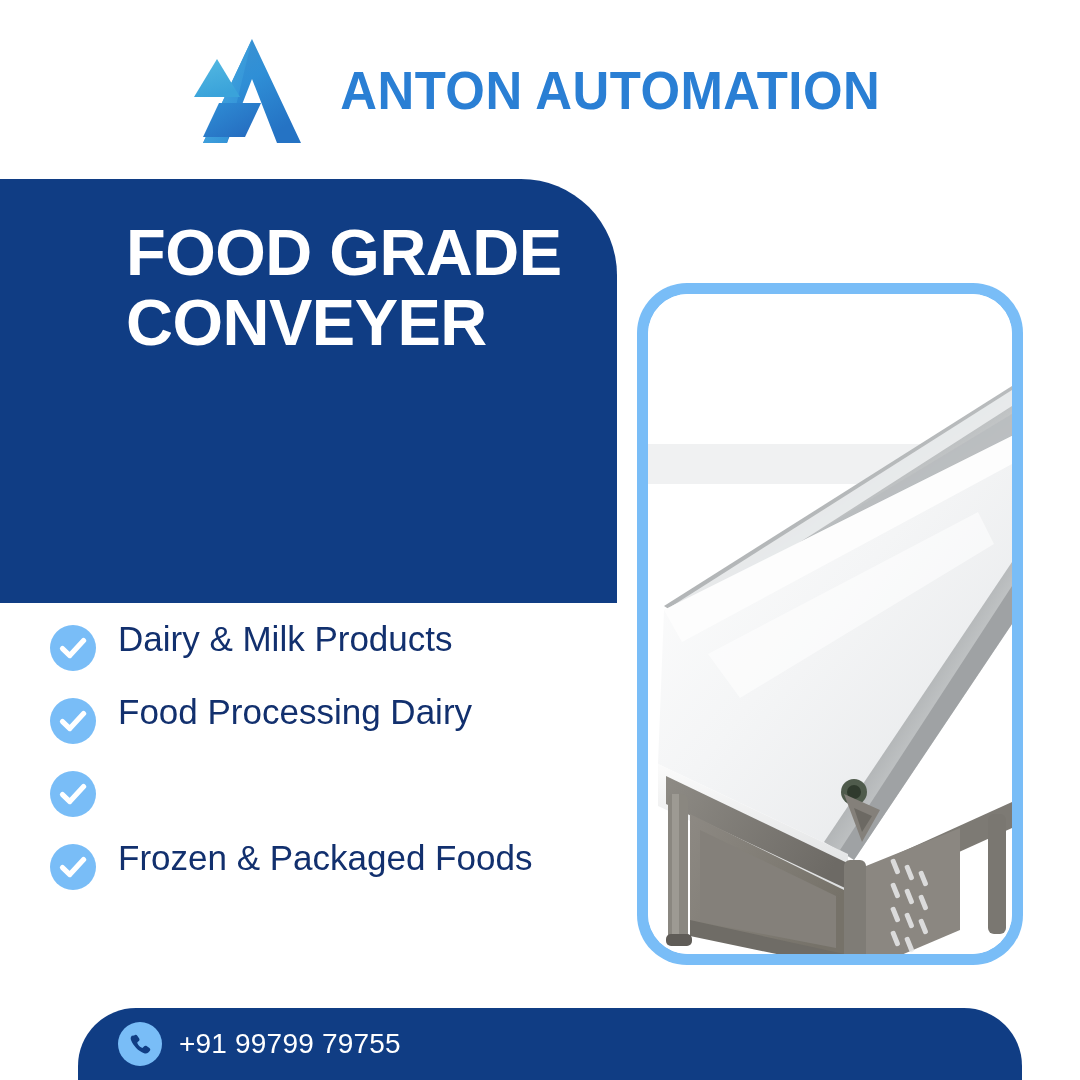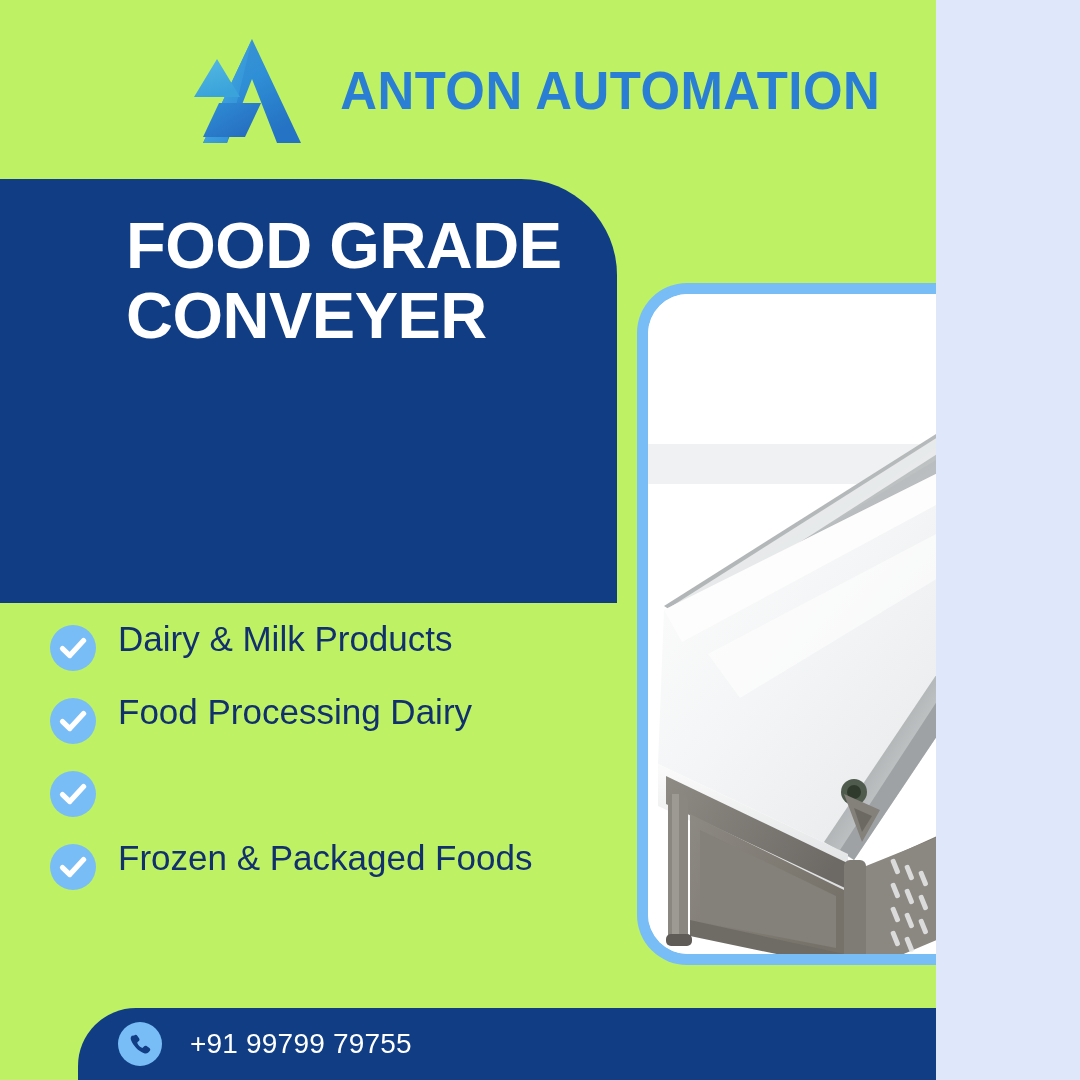--- a/index.html
+++ b/index.html
@@ -9,23 +9,23 @@
   }
   body {
     width: 1080px;
     height: 1080px;
     background: #dfe8fb;
     font-family: "Liberation Sans", sans-serif;
     overflow: hidden;
   }
   #poster {
     position: relative;
-    width: 936px;
+    width: 1080px;
     height: 1080px;
-    background: #bef264;
+    background: #ffffff;
     overflow: hidden;
   }
 
   
   #brand-header {
     position: absolute;
     left: 0;
     top: 0;
     width: 1080px;
     height: 179px;
@@ -76,21 +76,21 @@
     border-top-right-radius: 96px;
     box-sizing: border-box;
     padding: 32px 36px 0 126px;
   }
   #poster-title {
     color: #ffffff;
     font-size: 65px;
     font-weight: 700;
     line-height: 1.08;
     letter-spacing: -0.5px;
-    margin: 0 0 22px 0;
+    margin: 7px 0 22px 0;
     white-space: pre-line;
   }
   #poster-description {
     color: #f2f5fb;
     font-size: 24.5px;
     line-height: 1.44;
     margin: 0;
     max-width: 430px;
   }
 
@@ -155,21 +155,21 @@
     border-top-left-radius: 58px;
     border-top-right-radius: 58px;
     display: flex;
     align-items: center;
     box-sizing: border-box;
     padding: 0 34px;
   }
   .contact-item {
     display: flex;
     align-items: center;
-    gap: 28px;
+    gap: 17px;
   }
   #contact-phone { margin-left: 6px; }
   #contact-website { margin-left: 212px; }
   .contact-icon {
     width: 44px;
     height: 44px;
     flex: none;
   }
   .contact-text {
     color: #ffffff;

